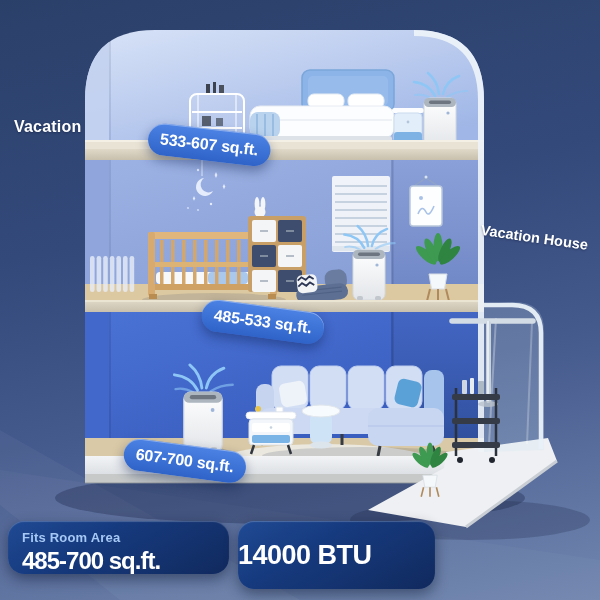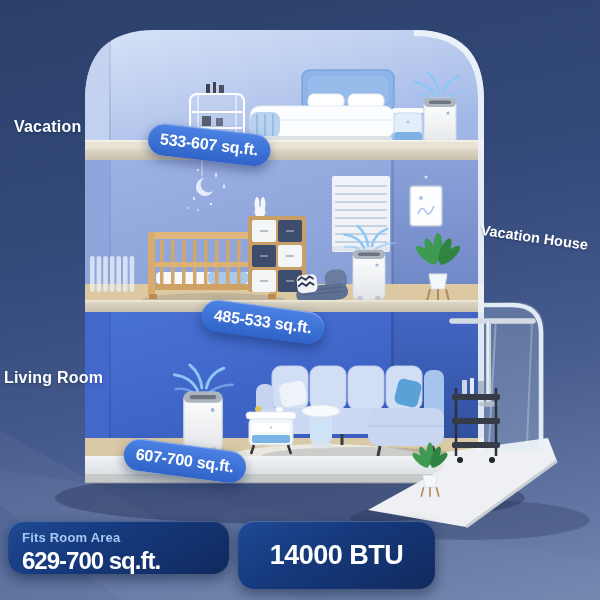--- a/index.html
+++ b/index.html
@@ -31,21 +31,21 @@
   .badge-2{left:204px; top:298px; transform:rotate(7.5deg);}
   .badge-3{left:126px; top:437px; transform:rotate(7.5deg);}
   .stat-card{
     border-radius:16px; box-sizing:border-box;
     background:linear-gradient(150deg,var(--card-top) 0%,#163a7e 38%,var(--card-bottom) 100%);
     box-shadow:0 5px 14px rgba(5,15,40,.45), inset 0 1px 1px rgba(255,255,255,.22);
   }
   .card-area{left:8px; top:521px; width:221px; height:53px; padding:9px 0 0 14px;}
   .card-area .caption{font-size:13px; font-weight:700; color:var(--caption); letter-spacing:.2px;}
   .card-area .value{font-size:24px; font-weight:800; letter-spacing:-1px; margin-top:2px;}
-  .card-btu{left:238px; top:521px; width:197px; height:68px; display:flex; align-items:center; justify-content:center;}
+  .card-btu{left:238px; top:521px; width:197px; height:68px; display:flex; align-items:center; justify-content:flex-start;}
   .card-btu .value{font-size:27px; font-weight:800; letter-spacing:-.5px;}
 </style>
 </head>
 <body>
 
 <div class="stage">
 
 <svg width="600" height="600" viewBox="0 0 600 600">
   <defs>
     <linearGradient id="gBed" x1="0" y1="0" x2="0.8" y2="1">
@@ -365,28 +365,27 @@
     <rect x="0" y="30" width="48" height="6" rx="2" fill="#353c48"></rect>
     <rect x="0" y="54" width="48" height="6" rx="2" fill="#353c48"></rect>
     <circle cx="8" cy="72" r="3" fill="#20252e"></circle>
         <circle cx="40" cy="72" r="3" fill="#20252e"></circle>
   </g>
 
   <use href="#plantDef" transform="translate(430,448) scale(.8)"></use>
 </svg>
 
 <div class="overlay side-label lbl-bedroom">Vacation</div>
-<div class="overlay side-label lbl-living">Living Room</div>
 <div class="overlay lbl-house">Vacation House</div>
 
 <div class="overlay area-badge badge-1">533-607 sq.ft.</div>
 <div class="overlay area-badge badge-2">485-533 sq.ft.</div>
 <div class="overlay area-badge badge-3">607-700 sq.ft.</div>
 
 <div class="overlay stat-card card-area">
   <div class="caption">Fits Room Area</div>
-  <div class="value">629-700 sq.ft.</div>
+  <div class="value">485-700 sq.ft.</div>
 </div>
 <div class="overlay stat-card card-btu">
   <div class="value">14000 BTU</div>
 </div>
 
 </div>
 
 </body></html>

